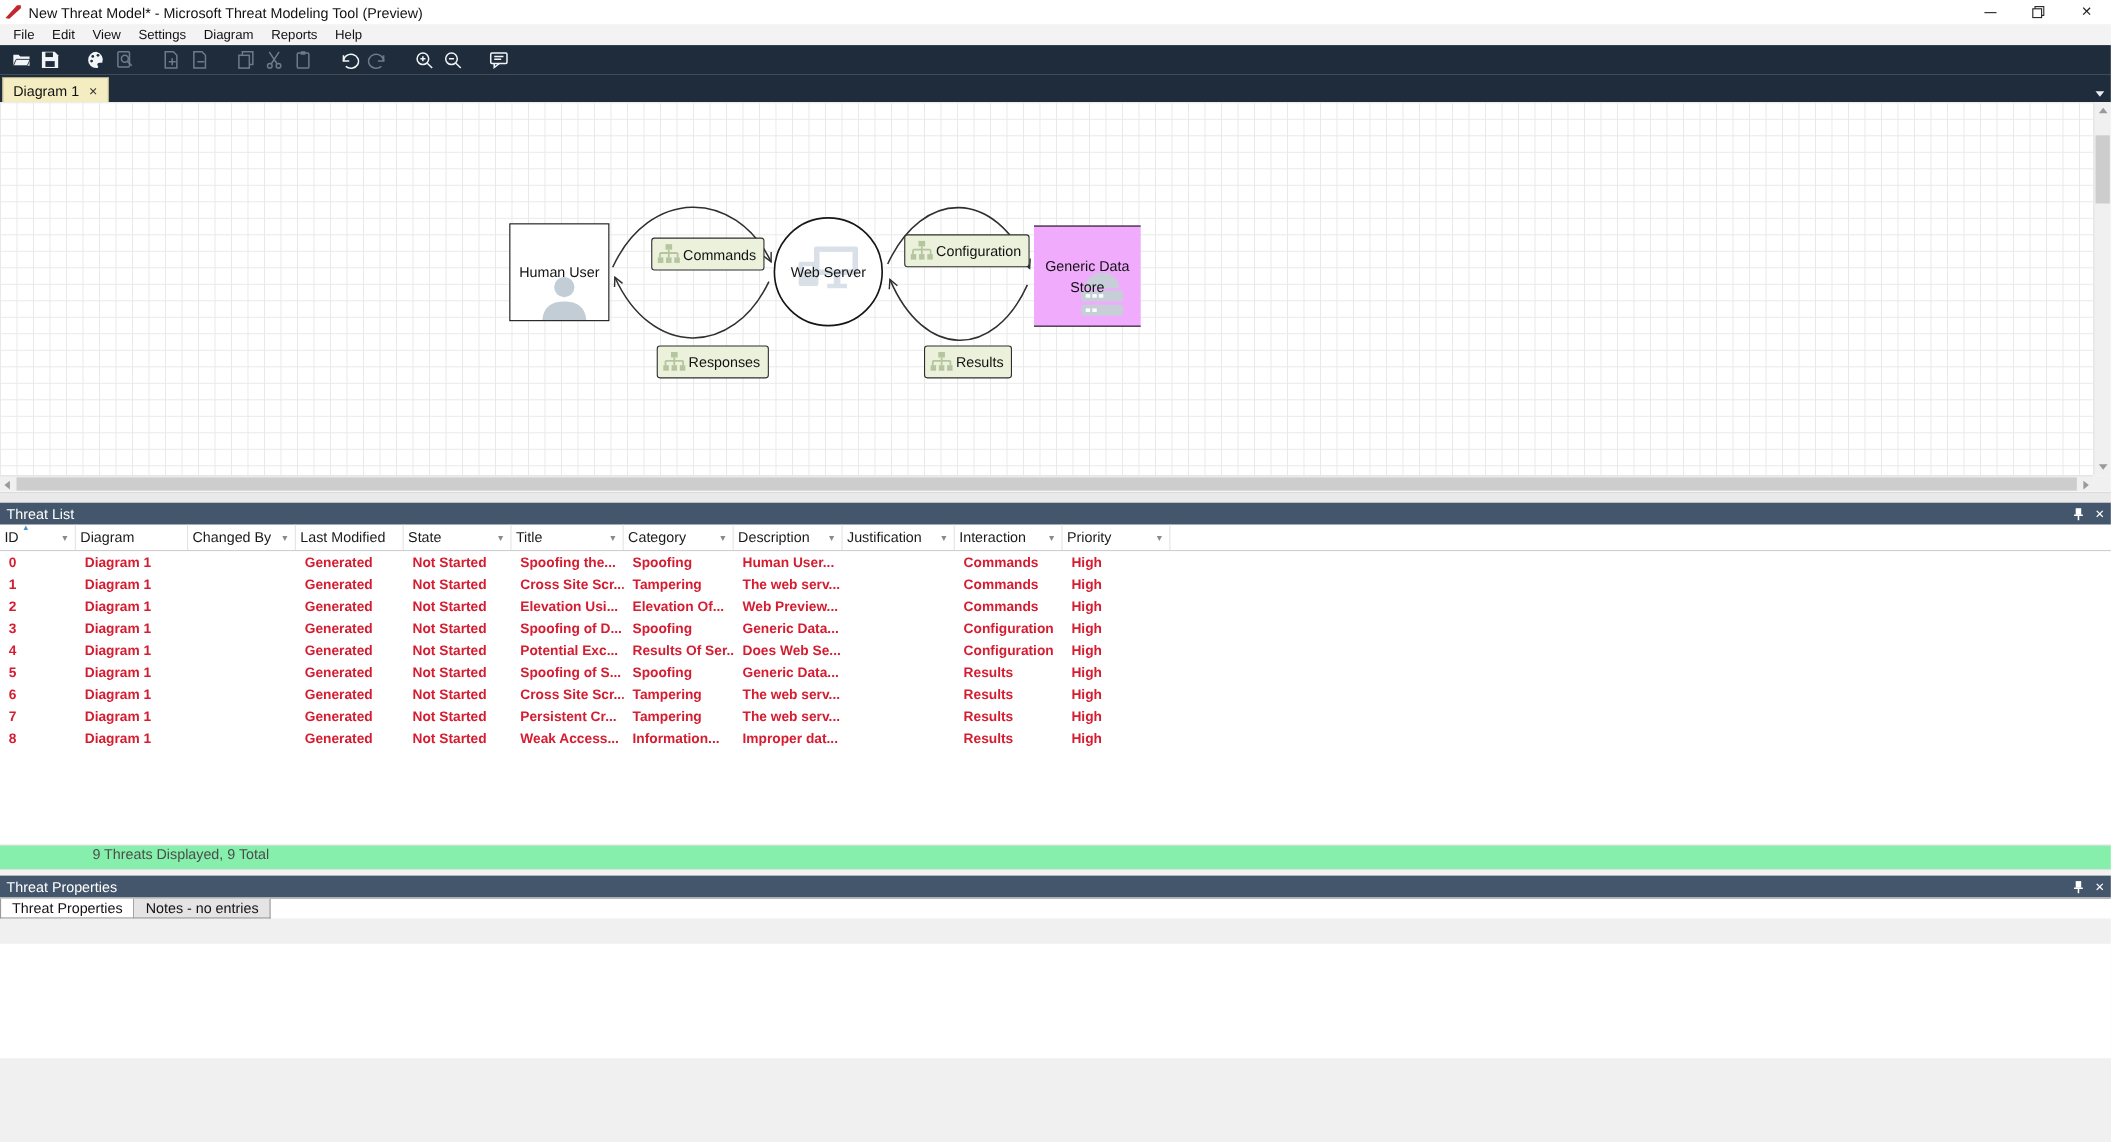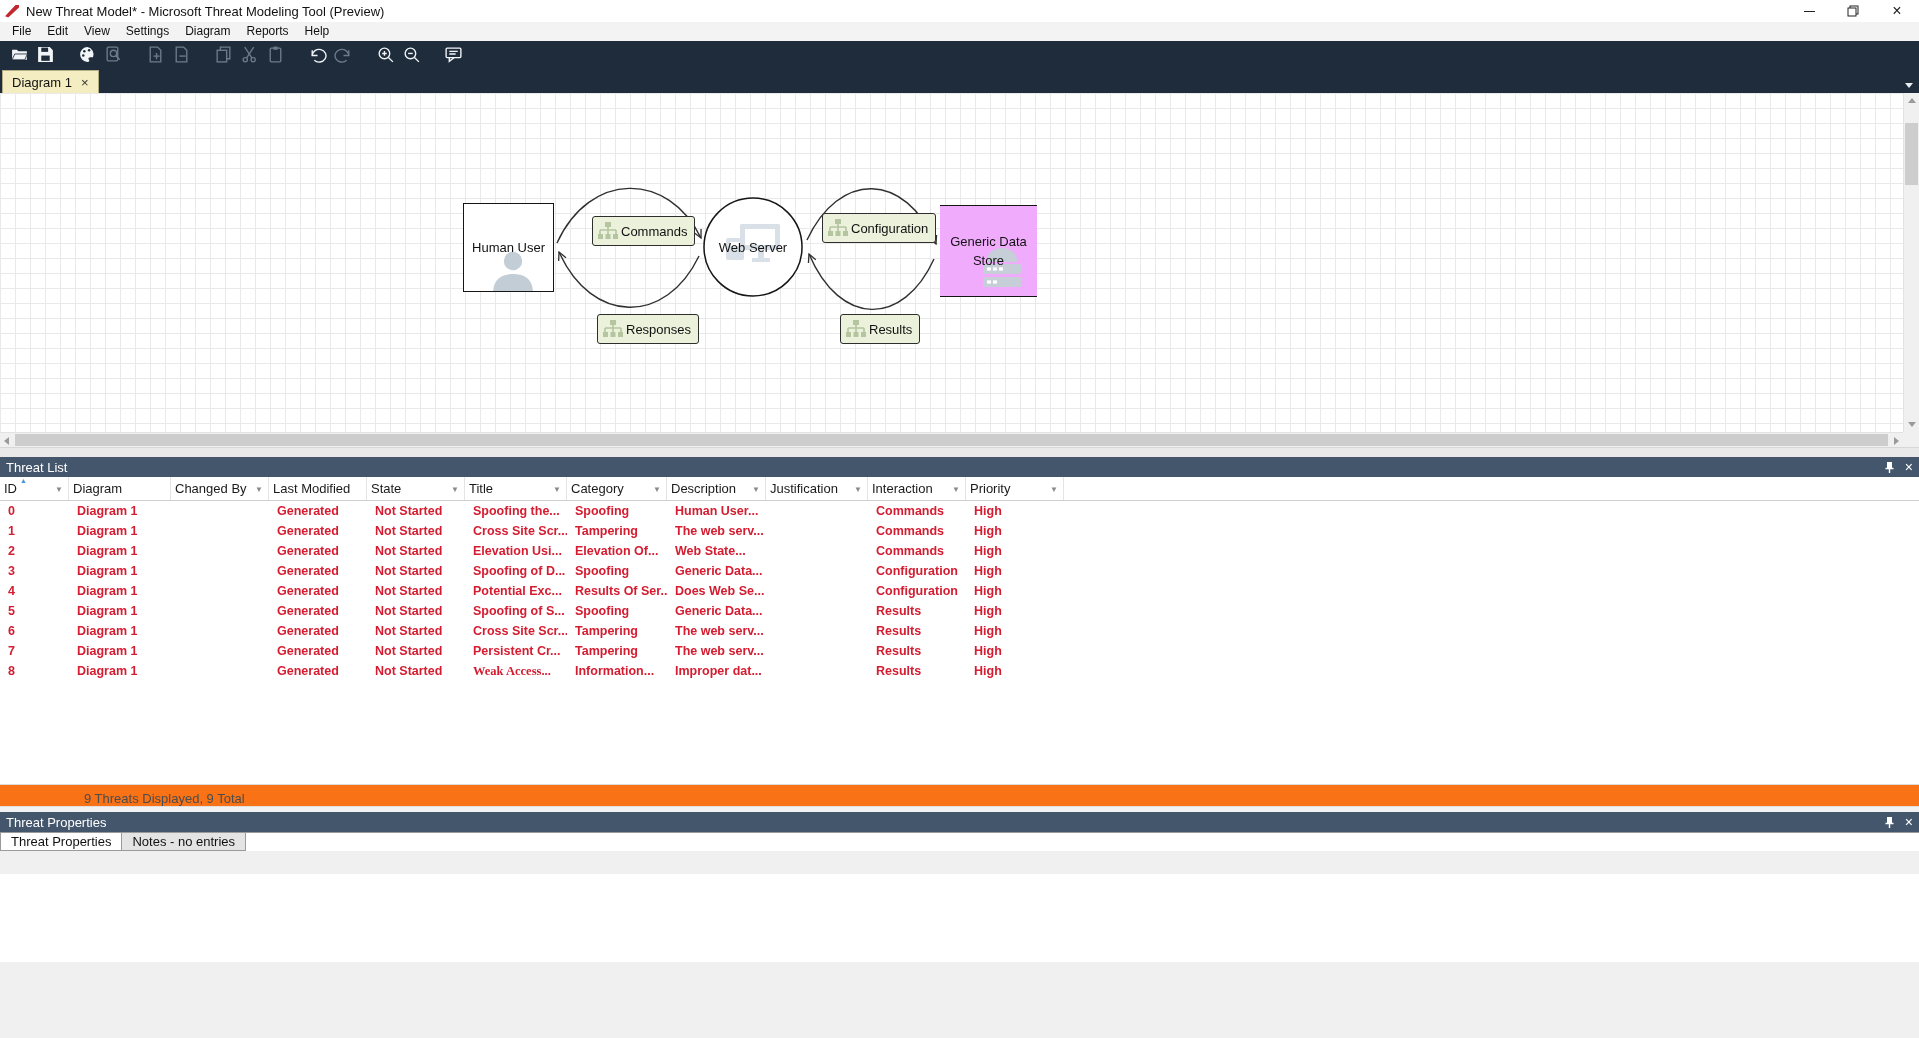--- a/index.html
+++ b/index.html
@@ -86,21 +86,21 @@
   .tl-headrow { height:24px; background:#fff; border-bottom:1px solid #cfcfcf; display:flex; position:relative; }
   .tl-col { position:relative; height:100%; border-right:1px solid #e4e4e4; display:flex; align-items:center;
     padding-left:4px; font-size:13px; color:#1a1a1a;text-align:right; }
   .tl-col .filter { position:absolute; right:5px; top:8px; font-size:8px; color:#8a8a8a; }
   .tl-col .sort { position:absolute; left:20px; top:0px; font-size:7px; color:#4a90d9; }
   .tl-rows { background:#fff; }
   .tl-row { height:20px; display:flex; align-items:center; }
   .tl-cell { height:100%; display:flex; align-items:center; padding-left:8px; overflow:hidden; white-space:nowrap;
     font-size:12.5px; font-weight:bold; color:#d51c30; }
   .tl-fill { background:#fff; height:87px; }
-  .tl-status { height:22px; background:#f97316; border-top:1px solid #dcdcdc; display:flex; align-items:flex-end;margin-top:16px; }
+  .tl-status { height:22px; background:#86efac; border-top:1px solid #dcdcdc; display:flex; align-items:flex-start; }
   .tl-status span { margin-left:84px; font-size:13px; color:#4c4c4c; }
   .panel-gap { height:6px; background:#f2f2f2; border-top:1px solid #e0e0e0; }
 
   
   .tp-body { height:178px; background:#fff; position:relative; }
   .tp-empty { position:absolute; left:0; right:0; top:82px; text-align:center; font-size:13px; color:#111; }
   .tp-tabs { height:19px; background:#fff; border-top:1px solid #9a9a9a; display:flex; }
   .tp-tab { height:100%; display:flex; align-items:center; padding:0 10px; font-size:13px; color:#111;
     border-right:1px solid #9a9a9a; border-bottom:1px solid #9a9a9a; background:#e4e4e4; }
   .tp-tab.active { background:#fff; border-left:1px solid #9a9a9a; }
@@ -436,21 +436,21 @@
         <div class="tl-cell" style="width: 98px;">High</div>
       </div>
       <div class="tl-row">
         <div class="tl-cell" style="width: 69px;">2</div>
         <div class="tl-cell" style="width: 102px;">Diagram 1</div>
         <div class="tl-cell" style="width: 98px;"></div>
         <div class="tl-cell" style="width: 98px;">Generated</div>
         <div class="tl-cell" style="width: 98px;">Not Started</div>
         <div class="tl-cell" style="width: 102px;">Elevation Usi...</div>
         <div class="tl-cell" style="width: 100px;">Elevation Of...</div>
-        <div class="tl-cell" style="width: 99px;">Web State...</div>
+        <div class="tl-cell" style="width: 99px;">Web Preview...</div>
         <div class="tl-cell" style="width: 102px;"></div>
         <div class="tl-cell" style="width: 98px;">Commands</div>
         <div class="tl-cell" style="width: 98px;">High</div>
       </div>
       <div class="tl-row">
         <div class="tl-cell" style="width: 69px;">3</div>
         <div class="tl-cell" style="width: 102px;">Diagram 1</div>
         <div class="tl-cell" style="width: 98px;"></div>
         <div class="tl-cell" style="width: 98px;">Generated</div>
         <div class="tl-cell" style="width: 98px;">Not Started</div>
@@ -512,21 +512,21 @@
         <div class="tl-cell" style="width: 102px;"></div>
         <div class="tl-cell" style="width: 98px;">Results</div>
         <div class="tl-cell" style="width: 98px;">High</div>
       </div>
       <div class="tl-row">
         <div class="tl-cell" style="width: 69px;">8</div>
         <div class="tl-cell" style="width: 102px;">Diagram 1</div>
         <div class="tl-cell" style="width: 98px;"></div>
         <div class="tl-cell" style="width: 98px;">Generated</div>
         <div class="tl-cell" style="width: 98px;">Not Started</div>
-        <div class="tl-cell" style="width: 102px; font-family: Liberation Serif, serif;">Weak Access...</div>
+        <div class="tl-cell" style="width: 102px;">Weak Access...</div>
         <div class="tl-cell" style="width: 100px;">Information...</div>
         <div class="tl-cell" style="width: 99px;">Improper dat...</div>
         <div class="tl-cell" style="width: 102px;"></div>
         <div class="tl-cell" style="width: 98px;">Results</div>
         <div class="tl-cell" style="width: 98px;">High</div>
       </div>
     </div>
   <div class="tl-fill"></div>
   <div class="tl-status">
     <span>9 Threats Displayed, 9 Total</span>

